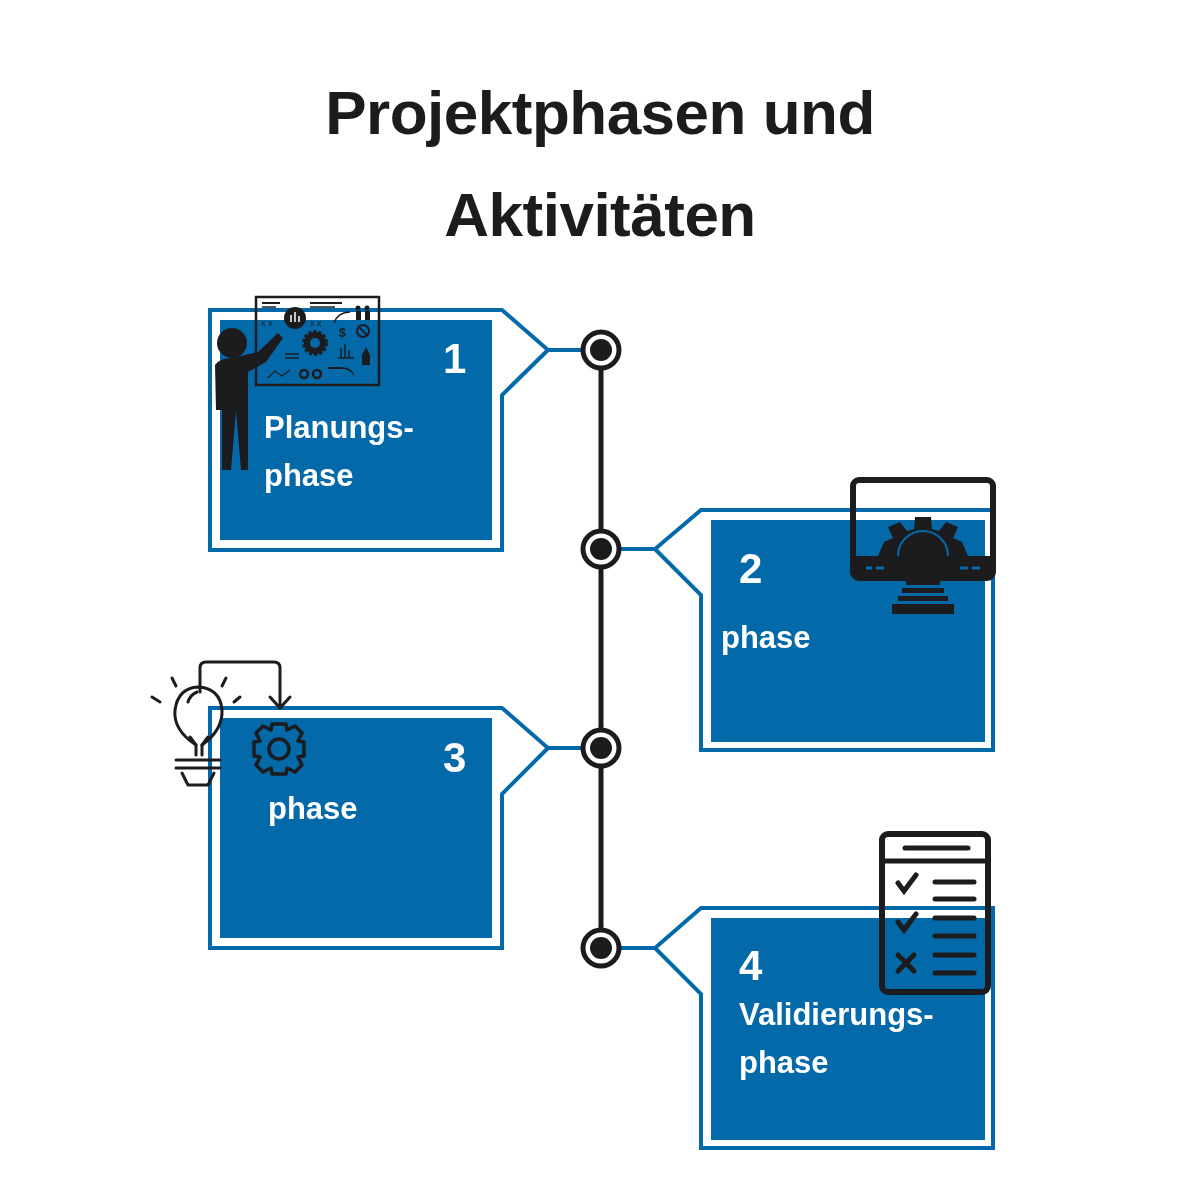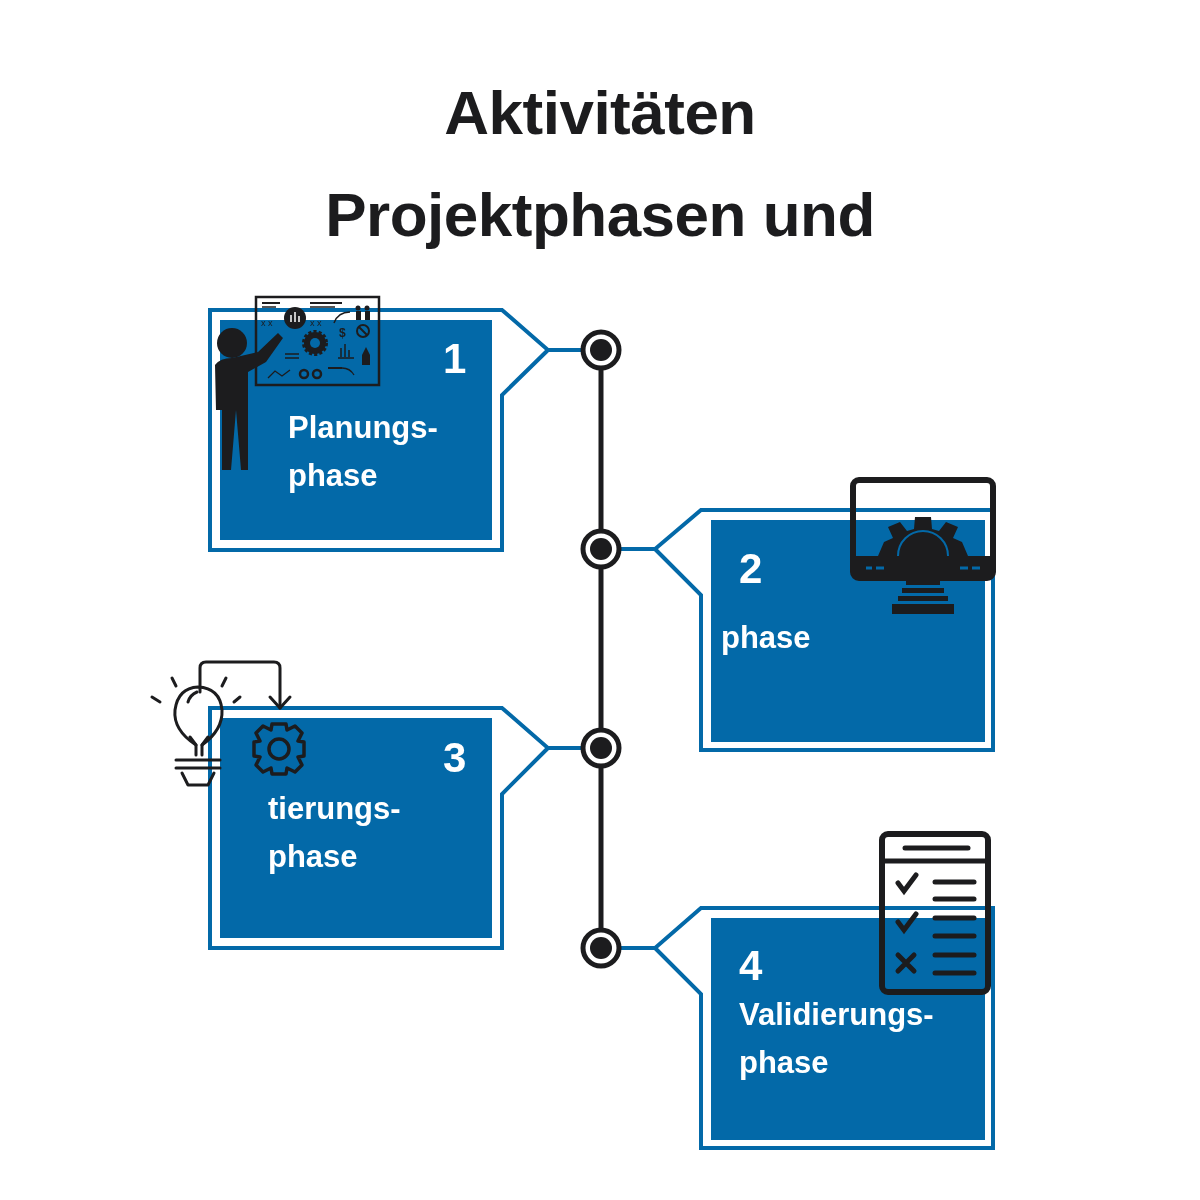--- a/index.html
+++ b/index.html
@@ -9,22 +9,22 @@
            font-size: 62px; font-weight: bold; line-height: 102px; color: #1c1c1e; letter-spacing: -0.5px; }
   svg.canvas { position: absolute; left: 0; top: 0; }
   .num { position: absolute; color: #ffffff; font-weight: bold; font-size: 42px; line-height: 42px; }
   .label { position: absolute; color: #ffffff; font-weight: bold; font-size: 31px; line-height: 48px; }
   .label span { display: block; white-space: nowrap; }
 </style>
 </head>
 <body>
 
 <div class="title">
+  <div>Projektphasen und</div>
   <div>Aktivitäten</div>
-  <div>Projektphasen und</div>
 </div>
 
 <svg class="canvas" width="1200" height="1200" viewBox="0 0 1200 1200">
 
   <line x1="601" y1="350" x2="601" y2="948" stroke="#1c1c1e" stroke-width="5"></line>
 
   <g>
     <path d="M210,310 L502,310 L548,350 L502,395 L502,550 L210,550 Z" fill="none" stroke="#0369a8" stroke-width="4" stroke-linejoin="miter"></path>
     <line x1="548" y1="350" x2="584" y2="350" stroke="#0369a8" stroke-width="4"></line>
     <rect x="220" y="320" width="272" height="220" fill="#0369a8"></rect>
@@ -146,33 +146,32 @@
     <line x1="935" y1="882" x2="974" y2="882" stroke="#1c1c1e" stroke-width="5" stroke-linecap="round"></line>
     <line x1="935" y1="899" x2="974" y2="899" stroke="#1c1c1e" stroke-width="5" stroke-linecap="round"></line>
     <line x1="935" y1="918" x2="974" y2="918" stroke="#1c1c1e" stroke-width="5" stroke-linecap="round"></line>
     <line x1="935" y1="936" x2="974" y2="936" stroke="#1c1c1e" stroke-width="5" stroke-linecap="round"></line>
     <line x1="935" y1="955" x2="974" y2="955" stroke="#1c1c1e" stroke-width="5" stroke-linecap="round"></line>
     <line x1="935" y1="973" x2="974" y2="973" stroke="#1c1c1e" stroke-width="5" stroke-linecap="round"></line>
   </g>
 </svg>
 
 <div class="num" style="left:443px; top:338px;">1</div>
-<div class="label" style="left:288px; top:404px;">
+<div class="label" style="left:264px; top:404px;">
   <span>Planungs-</span>
   <span>phase</span>
 </div>
 
 <div class="num" style="left:739px; top:548px;">2</div>
 <div class="label" style="left:721px; top:614px;">
   <span>phase</span>
 </div>
 
 <div class="num" style="left:443px; top:737px;">3</div>
 <div class="label" style="left:268px; top:785px;">
-  <span>tierungs-</span>
   <span>phase</span>
 </div>
 
 <div class="num" style="left:739px; top:945px;">4</div>
 <div class="label" style="left:739px; top:991px;">
   <span>Validierungs-</span>
   <span>phase</span>
 </div>
 
 </body></html>

